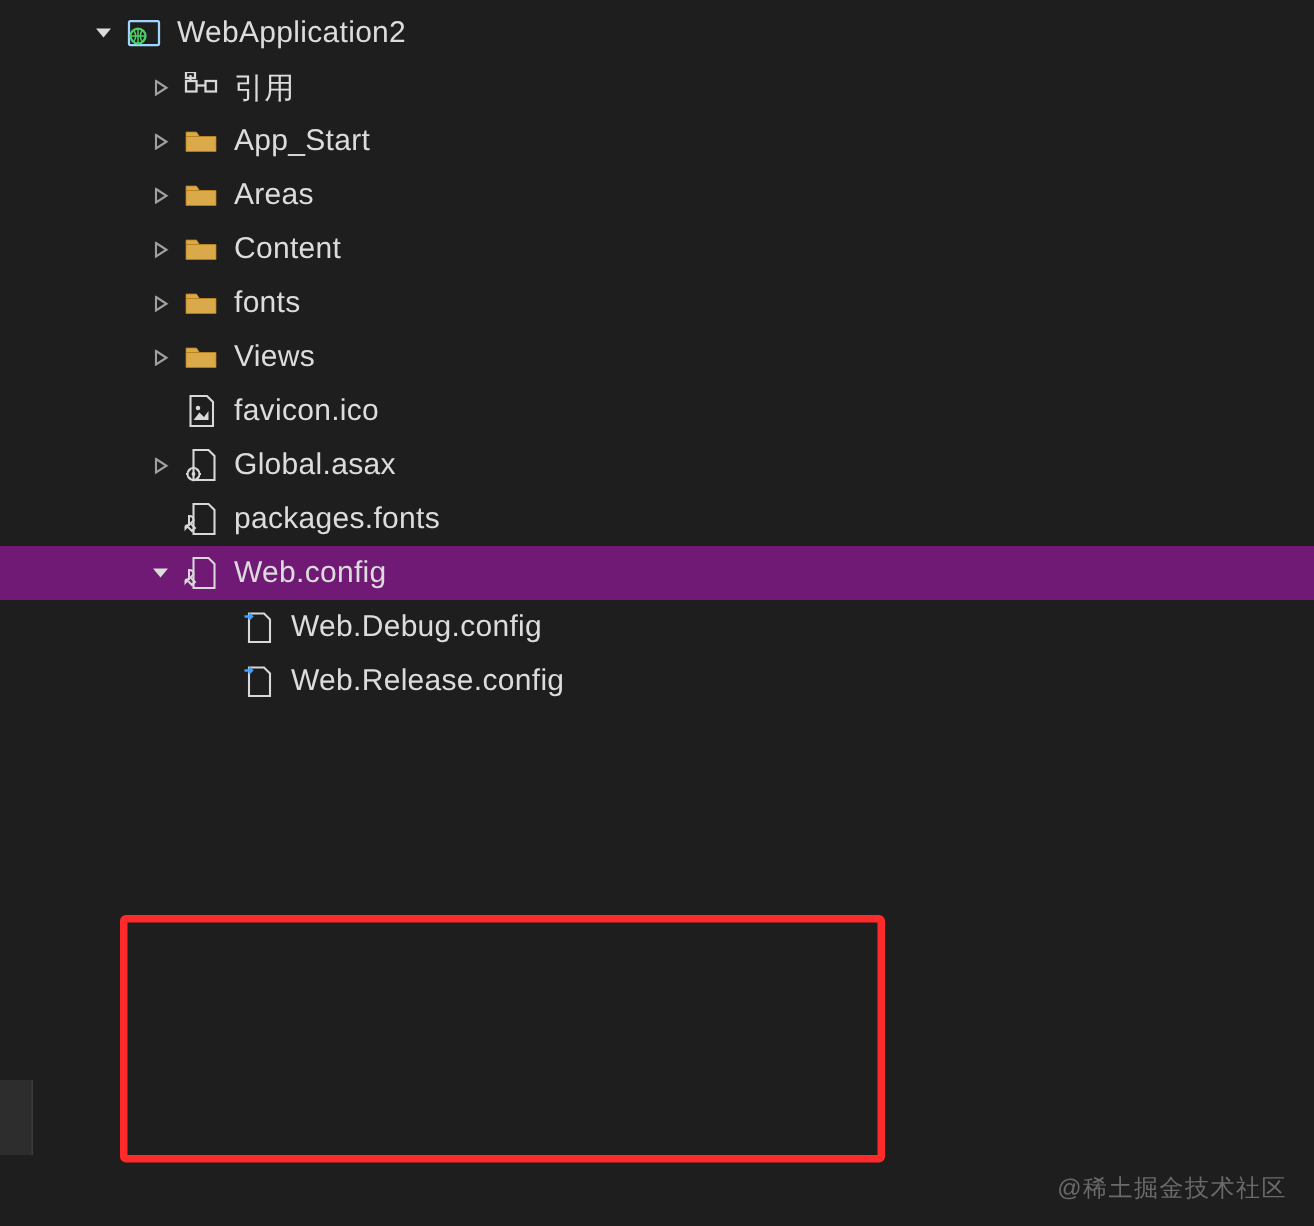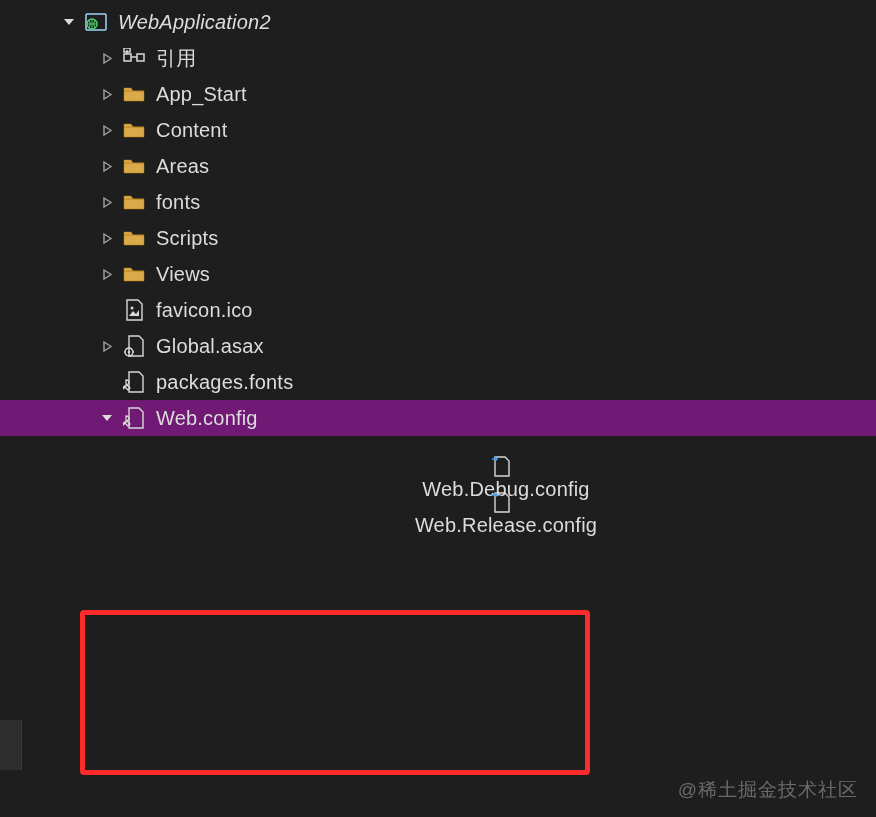--- a/index.html
+++ b/index.html
@@ -17,23 +17,23 @@
     .tree-row {
       display: flex;
       align-items: center;
       height: 36px;
       white-space: nowrap;
       cursor: default;
     }
     .tree-row.selected {
       background: #701a75;
     }
-    .indent-1 { padding-left: 60px; font-style: italic; }
+    .indent-1 { padding-left: 60px; }
     .indent-2 { padding-left: 98px; }
-    .indent-3 { padding-left: 136px; flex-direction: column; }
+    .indent-3 { padding-left: 136px; }
     .expander {
       width: 18px;
       height: 18px;
       display: inline-flex;
       align-items: center;
       justify-content: center;
       margin-right: 6px;
       flex-shrink: 0;
     }
     .expander.empty { visibility: hidden; }
@@ -56,21 +56,21 @@
       border: 5px solid #ff2a2a;
       border-radius: 4px;
       pointer-events: none;
       z-index: 10;
     }
     .watermark {
       position: absolute;
       right: 18px;
       bottom: 14px;
       color: #6a6a6a;
-      font-size: 19px;
+      font-size: 16px;
       letter-spacing: 1px;
     }
     .left-stub {
       position: absolute;
       left: 0;
       top: 720px;
       width: 22px;
       height: 50px;
       background: #2d2d2d;
       border-right: 1px solid #3a3a3a;
@@ -134,63 +134,49 @@
           <svg width="11" height="11" viewBox="0 0 11 11">
             <path d="M2 1 L9 5.5 L2 10 Z" fill="none" stroke="#a0a0a0" stroke-width="1.4"></path>
           </svg>
         </span>
         <span class="icon">
           <svg width="22" height="20" viewBox="0 0 22 20">
             <path d="M1 5 L1 17 L21 17 L21 7 L10 7 L8 4 L1 4 Z" fill="#d9a94a" stroke="#b8821f" stroke-width="0.5"></path>
             <path d="M1 7 L21 7" stroke="#b8821f" stroke-width="0.8"></path>
           </svg>
         </span>
+        <span class="label">Areas</span>
+      </div>
+      <div class="tree-row indent-2">
+        <span class="expander">
+          <svg width="11" height="11" viewBox="0 0 11 11">
+            <path d="M2 1 L9 5.5 L2 10 Z" fill="none" stroke="#a0a0a0" stroke-width="1.4"></path>
+          </svg>
+        </span>
+        <span class="icon">
+          <svg width="22" height="20" viewBox="0 0 22 20">
+            <path d="M1 5 L1 17 L21 17 L21 7 L10 7 L8 4 L1 4 Z" fill="#d9a94a" stroke="#b8821f" stroke-width="0.5"></path>
+            <path d="M1 7 L21 7" stroke="#b8821f" stroke-width="0.8"></path>
+          </svg>
+        </span>
         <span class="label">Content</span>
       </div>
       <div class="tree-row indent-2">
         <span class="expander">
           <svg width="11" height="11" viewBox="0 0 11 11">
             <path d="M2 1 L9 5.5 L2 10 Z" fill="none" stroke="#a0a0a0" stroke-width="1.4"></path>
           </svg>
         </span>
         <span class="icon">
           <svg width="22" height="20" viewBox="0 0 22 20">
             <path d="M1 5 L1 17 L21 17 L21 7 L10 7 L8 4 L1 4 Z" fill="#d9a94a" stroke="#b8821f" stroke-width="0.5"></path>
             <path d="M1 7 L21 7" stroke="#b8821f" stroke-width="0.8"></path>
           </svg>
         </span>
-        <span class="label">Areas</span>
-      </div>
-      <div class="tree-row indent-2">
-        <span class="expander">
-          <svg width="11" height="11" viewBox="0 0 11 11">
-            <path d="M2 1 L9 5.5 L2 10 Z" fill="none" stroke="#a0a0a0" stroke-width="1.4"></path>
-          </svg>
-        </span>
-        <span class="icon">
-          <svg width="22" height="20" viewBox="0 0 22 20">
-            <path d="M1 5 L1 17 L21 17 L21 7 L10 7 L8 4 L1 4 Z" fill="#d9a94a" stroke="#b8821f" stroke-width="0.5"></path>
-            <path d="M1 7 L21 7" stroke="#b8821f" stroke-width="0.8"></path>
-          </svg>
-        </span>
         <span class="label">fonts</span>
-      </div>
-      <div class="tree-row indent-2">
-        <span class="expander">
-          <svg width="11" height="11" viewBox="0 0 11 11">
-            <path d="M2 1 L9 5.5 L2 10 Z" fill="none" stroke="#a0a0a0" stroke-width="1.4"></path>
-          </svg>
-        </span>
-        <span class="icon">
-          <svg width="22" height="20" viewBox="0 0 22 20">
-            <path d="M1 5 L1 17 L21 17 L21 7 L10 7 L8 4 L1 4 Z" fill="#d9a94a" stroke="#b8821f" stroke-width="0.5"></path>
-            <path d="M1 7 L21 7" stroke="#b8821f" stroke-width="0.8"></path>
-          </svg>
-        </span>
-        <span class="label">Scripts</span>
       </div>
       <div class="tree-row indent-2">
         <span class="expander">
           <svg width="11" height="11" viewBox="0 0 11 11">
             <path d="M2 1 L9 5.5 L2 10 Z" fill="none" stroke="#a0a0a0" stroke-width="1.4"></path>
           </svg>
         </span>
         <span class="icon">
           <svg width="22" height="20" viewBox="0 0 22 20">
             <path d="M1 5 L1 17 L21 17 L21 7 L10 7 L8 4 L1 4 Z" fill="#d9a94a" stroke="#b8821f" stroke-width="0.5"></path>

